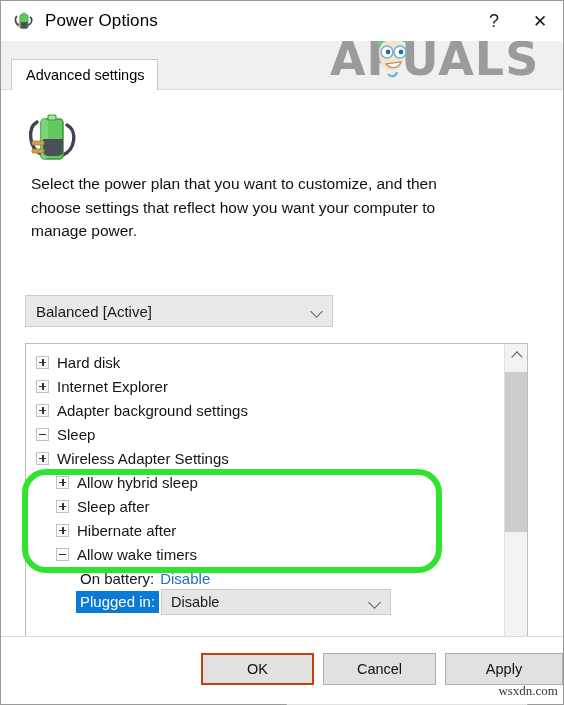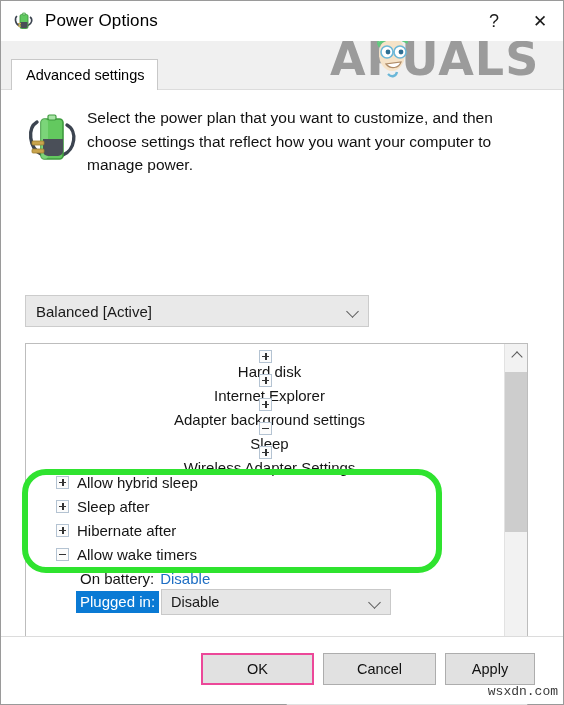--- a/index.html
+++ b/index.html
@@ -97,20 +97,21 @@
     border-top: 1px solid #dcdcdc;
     position: relative;
     padding: 0 14px;
     z-index: 2;
   }
 
   .intro {
     display: flex;
     align-items: flex-start;
     padding: 14px 10px 0 10px;
+    flex-direction: column;
   }
   .intro-icon {
     width: 56px;
     height: 62px;
     flex: 0 0 auto;
     position: relative;
     margin-top: 4px;
   }
   .intro-text {
     font-size: 15.5px;
@@ -119,21 +120,21 @@
     padding-left: 6px;
     padding-top: 2px;
     max-width: 420px;
   }
 
   
   .plan-combo {
     position: absolute;
     left: 24px;
     top: 205px;
-    width: 344px;
+    width: 308px;
     height: 32px;
     background: #e9e9e9;
     border: 1px solid #cccccc;
     display: flex;
     align-items: center;
     padding: 0 8px 0 10px;
     font-size: 15px;
     color: #1a1a1a;
     cursor: default;
   }
@@ -175,21 +176,21 @@
   }
   .row {
     height: 24px;
     display: flex;
     align-items: center;
     font-size: 15px;
     color: #151515;
     white-space: nowrap;
     cursor: default;
   }
-  .row.lvl1 { padding-left: 0px; flex-direction: column; }
+  .row.lvl1 { padding-left: 0px; }
   .row.lvl2 { padding-left: 20px; }
   .row.lvl3 { padding-left: 44px; }
 
   .expander {
     width: 13px;
     height: 13px;
     border: 1px solid #b4c3d2;
     background: #fcfcfc;
     position: relative;
     flex: 0 0 auto;
@@ -307,23 +308,23 @@
     height: 32px;
     background: #e1e1e1;
     border: 1px solid #adadad;
     font-size: 14.5px;
     color: #111;
     display: flex;
     align-items: center;
     justify-content: center;
     cursor: default;
   }
-  .btn.ok      { left: 200px; width: 113px; border: 2px solid #ec4899; }
+  .btn.ok      { left: 200px; width: 113px; border: 2px solid #c2410c; }
   .btn.cancel  { left: 322px; width: 113px; }
-  .btn.apply   { left: 444px; width: 90px; }
+  .btn.apply   { left: 444px; width: 118px; }
 
   
   .annot-ring {
     position: absolute;
     left: 22px;
     top: 469px;
     width: 420px;
     height: 104px;
     border: 6px solid #2fe32f;
     border-radius: 24px;
@@ -354,21 +355,21 @@
     top: -8px;
     width: 46px;
     height: 58px;
   }
   .wm-wsxdn {
     position: absolute;
     right: 6px;
     bottom: 6px;
     font-size: 13px;
     color: #3a3a3a;
-    font-family: Liberation Mono, monospace;
+    font-family: Liberation Serif, serif;
     z-index: 7;
     pointer-events: none;
     text-shadow: 0 0 2px #fff, 0 0 2px #fff;
   }
 </style>
 </head>
 <body>
 
 <div class="window">
 

